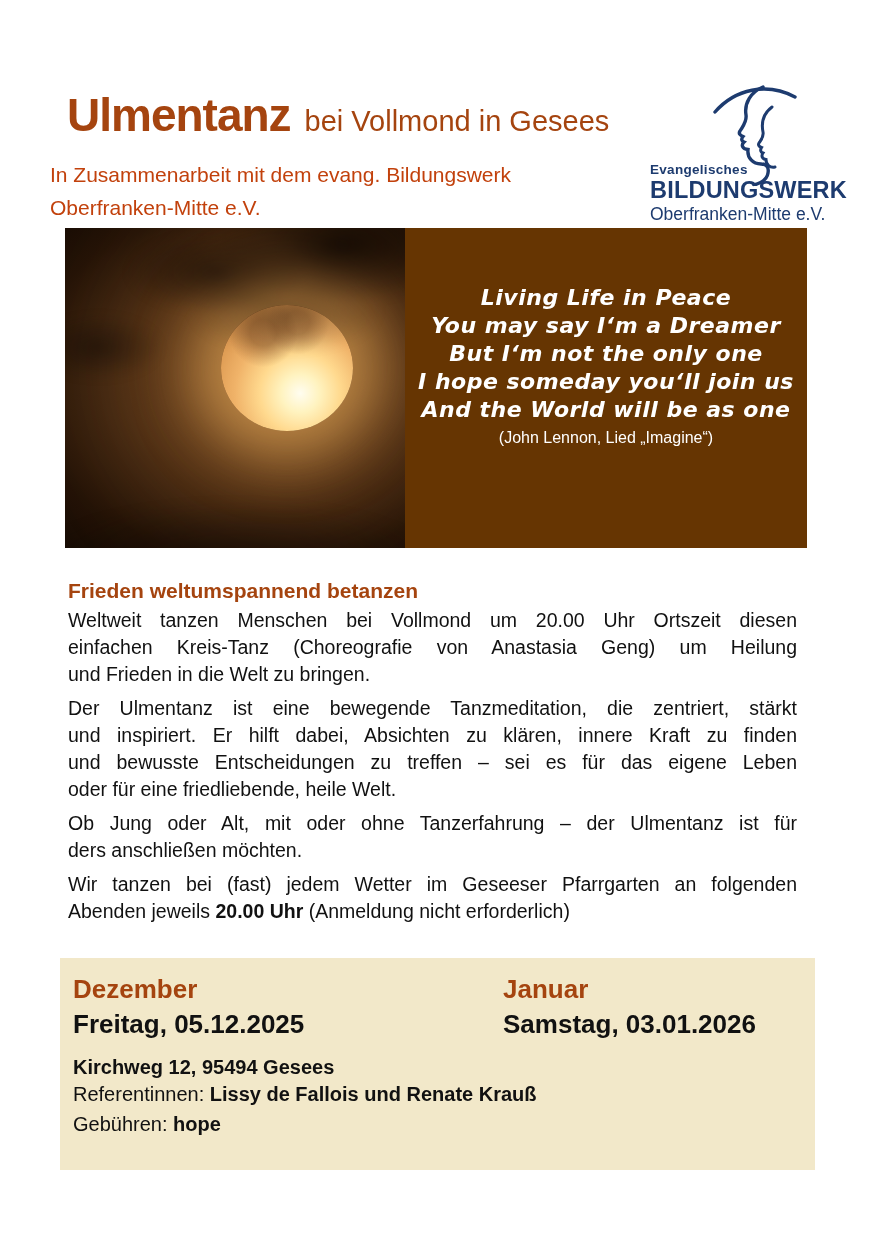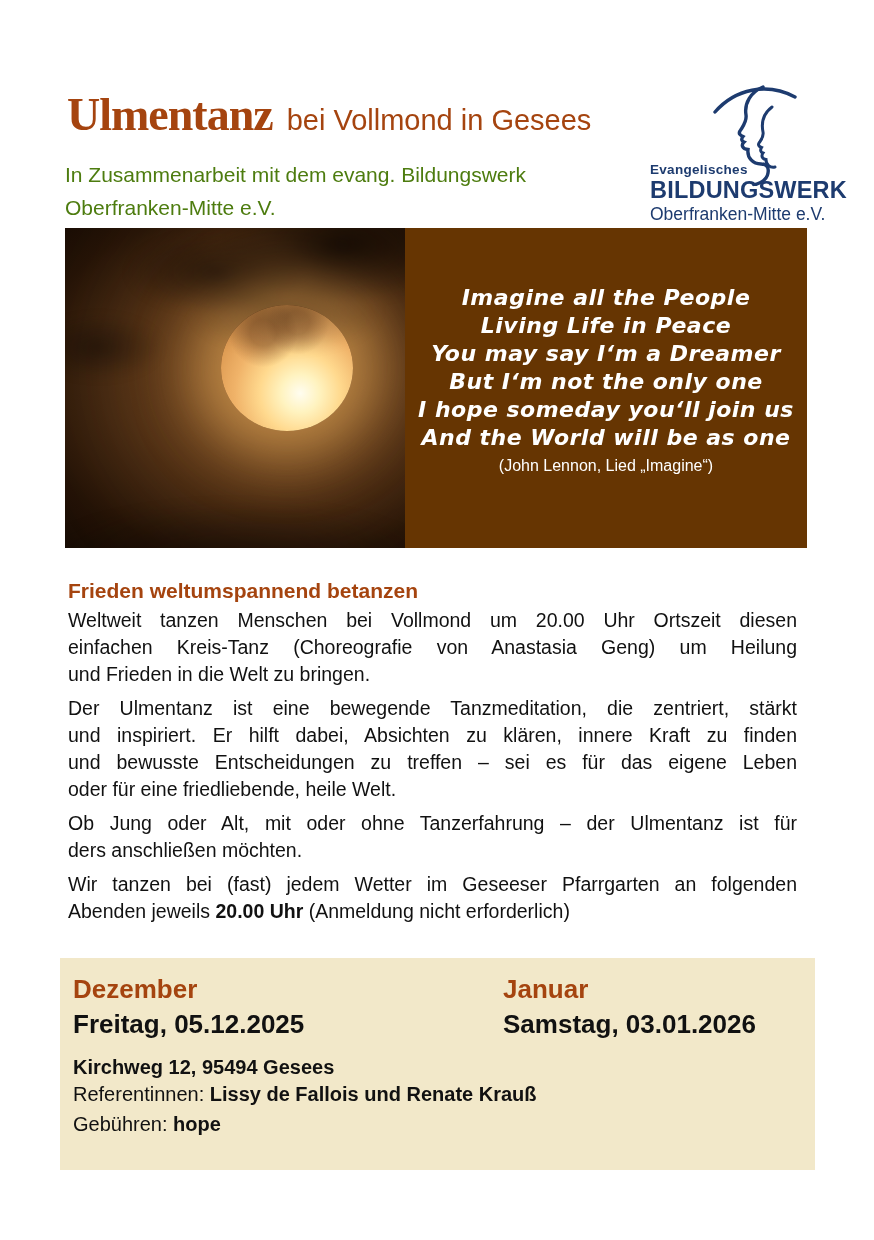--- a/index.html
+++ b/index.html
@@ -5,23 +5,23 @@
   * { margin:0; padding:0; box-sizing:border-box; }
   html,body { background:#888; }
   body { font-family:"Liberation Sans", sans-serif; }
   .page {
     position:relative; width:874px; height:1240px;
     background:#ffffff; margin:0 auto; overflow:hidden;
   }
 
   
   .title { position:absolute; left:67px; top:88px; white-space:nowrap; }
-  .title-main { font-size:46px; font-weight:bold; color:#a5440f; letter-spacing:-1px;font-family:Liberation Serif, serif; }
+  .title-main { font-size:46px; font-weight:bold; color:#a5440f; letter-spacing:-1px; }
   .title-suffix { font-size:29px; font-weight:normal; color:#a5440f; margin-left:14px; }
-  .subtitle { position:absolute; left:65px; top:158px; color:#4d7c0f; font-size:21px; line-height:33px; }
+  .subtitle { position:absolute; left:50px; top:158px; color:#c2410c; font-size:21px; line-height:33px; }
 
   
   .logo { position:absolute; left:650px; top:80px; width:200px; height:148px; }
   .logo-faces { position:absolute; left:58px; top:0; }
   .logo-text { position:absolute; left:0; top:82px; color:#1d3b6f; white-space:nowrap; }
   .logo-l1 { font-size:13.5px; font-weight:bold; letter-spacing:0.3px; }
   .logo-l2 { font-size:23.5px; font-weight:bold; letter-spacing:0.2px; }
   .logo-l3 { font-size:17.5px; }
 
   
@@ -105,21 +105,20 @@
       <div class="logo-l3">Oberfranken-Mitte e.V.</div>
     </div>
   </div>
 
   <div class="hero">
     <div class="photo">
       <div class="moon"></div>
       <div class="clouds"></div>
     </div>
     <div class="quote-panel">
-      <div class="quote-line">Imagine all the People</div>
       <div class="quote-line">Living Life in Peace</div>
       <div class="quote-line">You may say I‘m a Dreamer</div>
       <div class="quote-line">But I‘m not the only one</div>
       <div class="quote-line">I hope someday you‘ll join us</div>
       <div class="quote-line">And the World will be as one</div>
       <div class="quote-attr">(John Lennon, Lied „Imagine“)</div>
     </div>
   </div>
 
   <div class="article">

